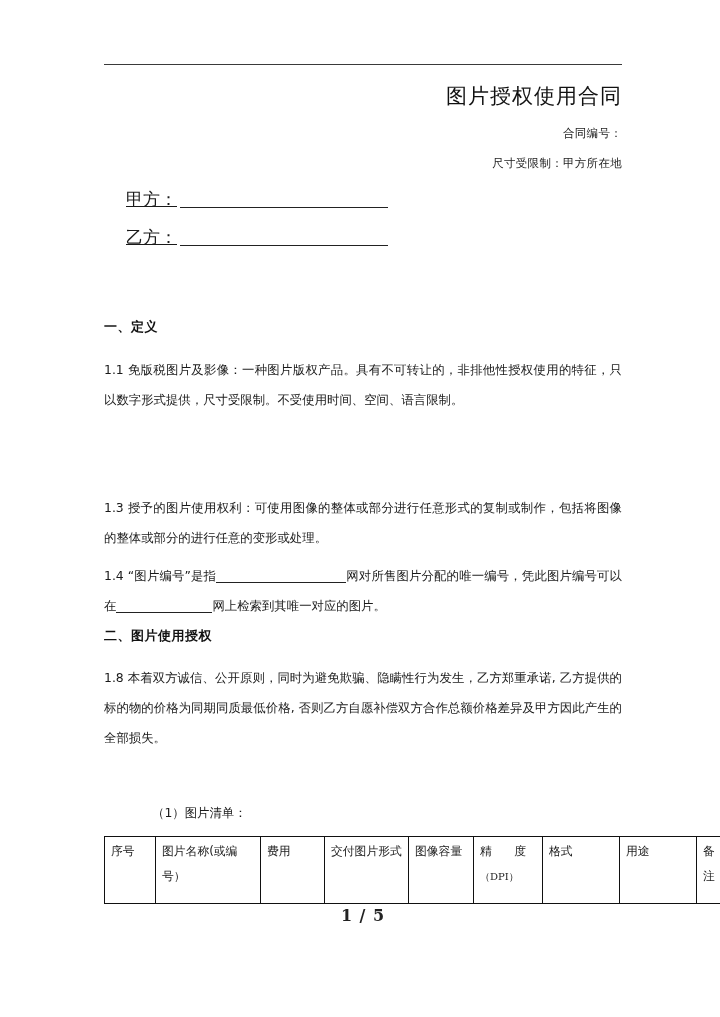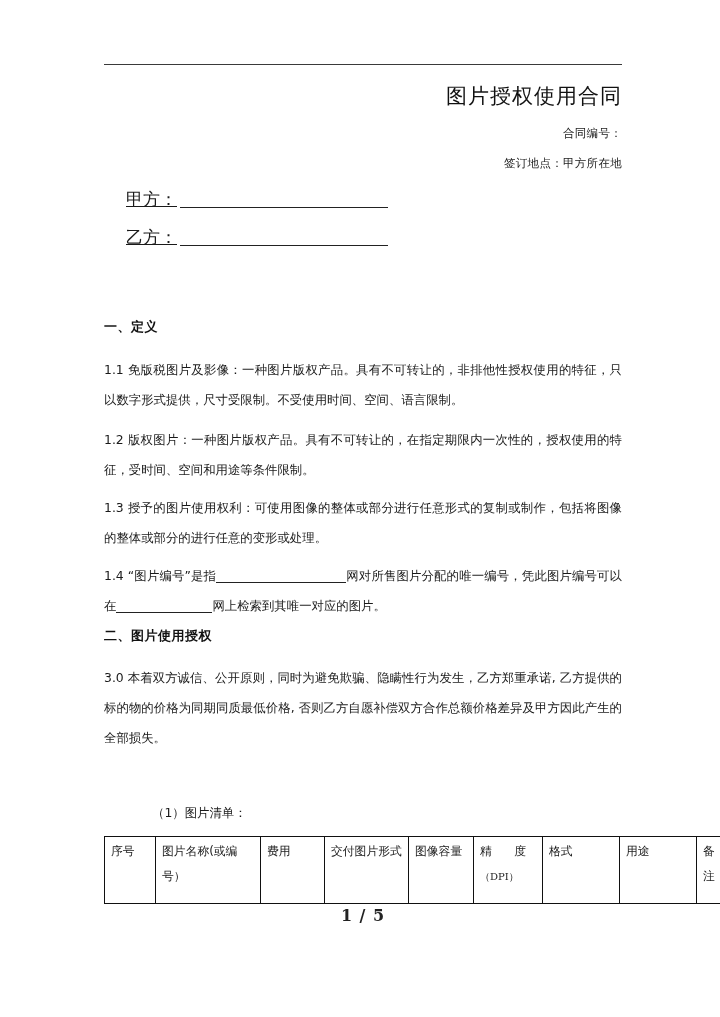--- a/index.html
+++ b/index.html
@@ -170,42 +170,41 @@
 </head>
 <body>
 
 <div class="page">
 
   <div class="top-rule"></div>
 
   <div class="doc-title">图片授权使用合同</div>
 
   <div class="meta meta-1">合同编号：</div>
-  <div class="meta meta-2">签订地点：甲方所在地</div>
+  <div class="meta meta-2">尺寸受限制：甲方所在地</div>
 
   <div class="party party-a">
     <span>甲方：</span><span class="blank"></span>
   </div>
 
   <div class="party party-b">
     <span>乙方：</span><span class="blank"></span>
   </div>
 
 
   <div class="heading h-one">一、定义</div>
 
   <div class="para p-11">1.1 免版税图片及影像：一种图片版权产品。具有不可转让的，非排他性授权使用的特征，只以数字形式提供，尺寸受限制。不受使用时间、空间、语言限制。</div>
-  <div class="para p-12">1.2 版权图片：一种图片版权产品。具有不可转让的，在指定期限内一次性的，授权使用的特征，受时间、空间和用途等条件限制。</div>
   <div class="para p-13">1.3 授予的图片使用权利：可使用图像的整体或部分进行任意形式的复制或制作，包括将图像的整体或部分的进行任意的变形或处理。</div>
 
   <div class="para p-14"><span>1.4 “图片编号”是指</span><span class="ul-long"></span><span>网对所售图片分配的唯一编号，凭此图片编号可以在</span><span class="ul-short"></span><span>网上检索到其唯一对应的图片。</span></div>
 
   <div class="heading h-two">二、图片使用授权</div>
 
-  <div class="para p-21">3.0 本着双方诚信、公开原则，同时为避免欺骗、隐瞒性行为发生，乙方郑重承诺, 乙方提供的标的物的价格为同期同质最低价格, 否则乙方自愿补偿双方合作总额价格差异及甲方因此产生的全部损失。</div>
+  <div class="para p-21">1.8 本着双方诚信、公开原则，同时为避免欺骗、隐瞒性行为发生，乙方郑重承诺, 乙方提供的标的物的价格为同期同质最低价格, 否则乙方自愿补偿双方合作总额价格差异及甲方因此产生的全部损失。</div>
   <div class="para p-list">（1）图片清单：</div>
 
   <table class="img-table">
     <tbody>
         <tr>
       <td class="c0">序号</td>
       <td class="c1">图片名称(或编号）</td>
       <td class="c2">费用</td>
       <td class="c3">交付图片形式</td>
       <td class="c4">图像容量</td>

